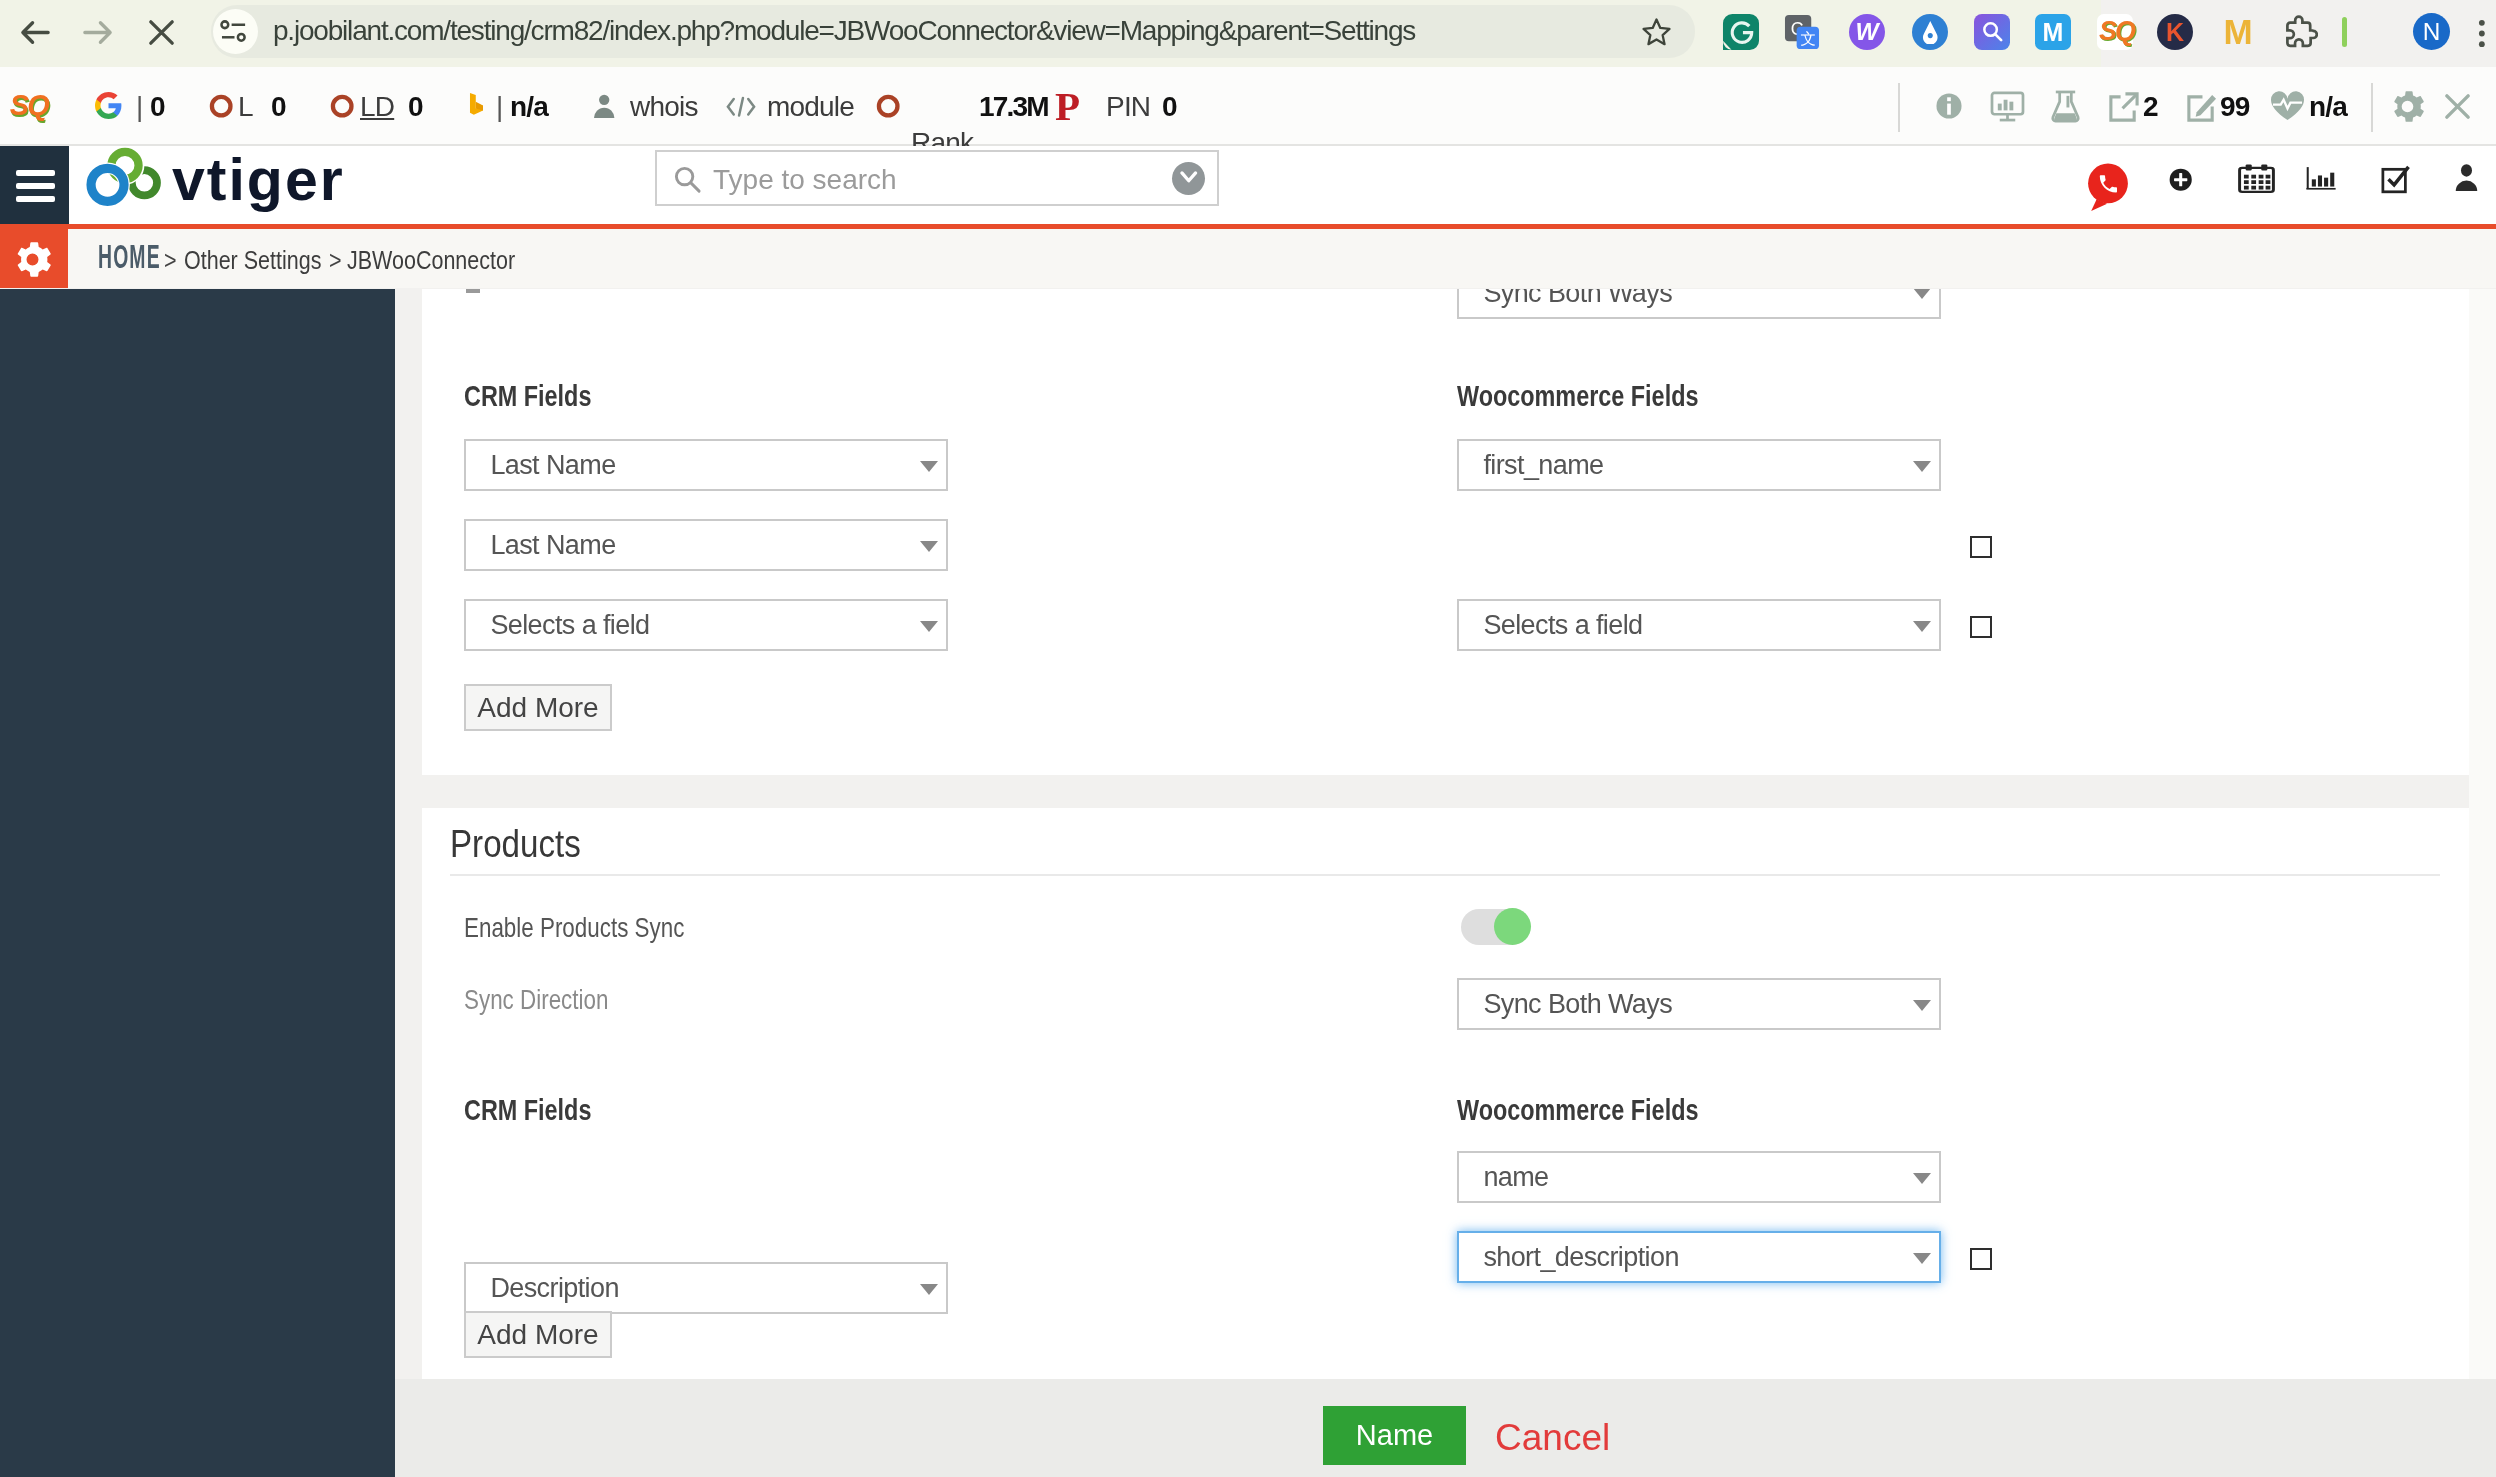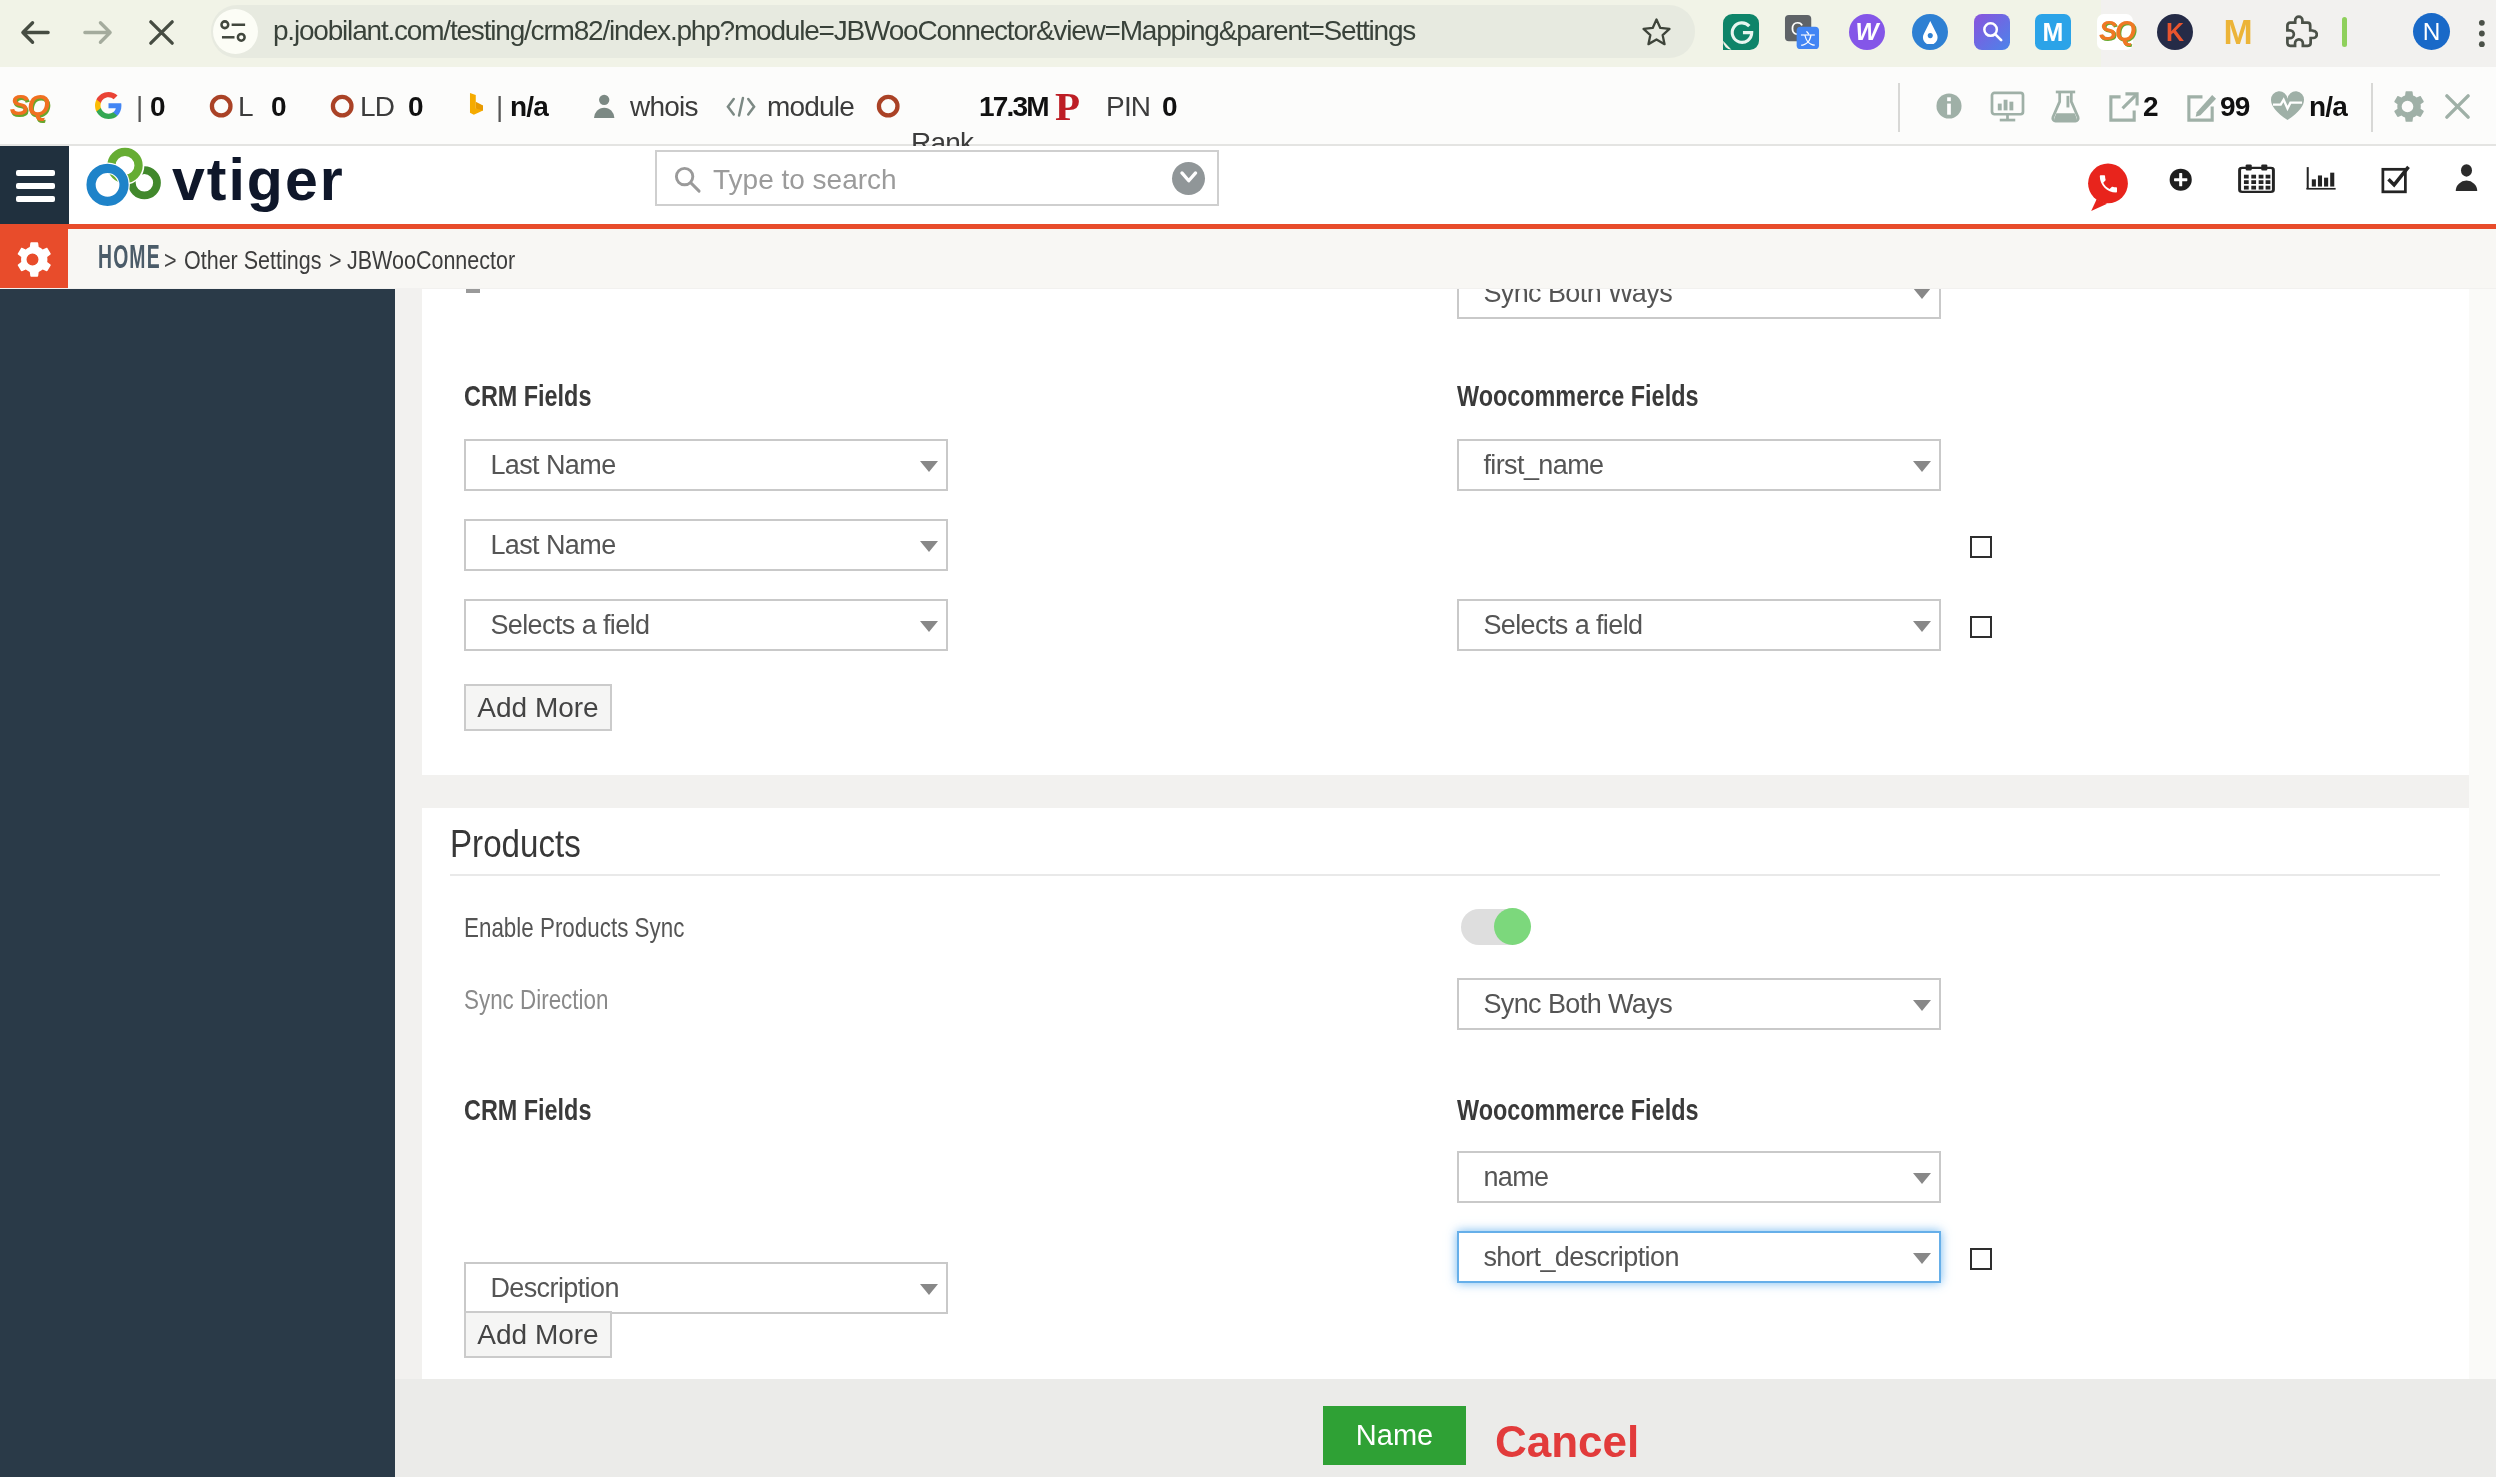--- a/index.html
+++ b/index.html
@@ -39,21 +39,21 @@
   #panel2 { top:808px; height:571px; }
   #footer { left:395px; top:1379px; width:2102px; height:99px; background:#ebebe9; }
 
   .sel { position:absolute; width:484px; height:52px; background:#fff; border:2px solid #c9c9c9; font-size:27px; color:#555; line-height:48px; padding-left:24.4px; letter-spacing:-0.6px; white-space:nowrap; }
   .sel .arr { position:absolute; right:7.8px; top:19.5px; width:0; height:0; border-left:9.8px solid transparent; border-right:9.8px solid transparent; border-top:11.7px solid #888; }
   .lab { position:absolute; font-size:30px; font-weight:bold; color:#3a3a3a; transform:scaleX(0.78); transform-origin:0 0; }
   .ckb { position:absolute; width:21.5px; height:21.5px; border:2.9px solid #2e2e2e; background:#fff; }
   .addmore { position:absolute; width:148px; height:47px; background:#f5f5f4; border:2px solid #cbcbcb; font-size:28px; color:#444; text-align:center; line-height:43px; }
 
   #savebtn { left:1323px; top:1406px; width:143px; height:59px; background:#2fa135; color:#fff; font-size:29px; text-align:center; line-height:59px; }
-  #cancel { left:1495px; top:1417px; font-size:44px; color:#e23b3b;font-weight:bold; }
+  #cancel { left:1495px; top:1417px; font-size:37px; color:#e23b3b; }
 </style>
 </head>
 <body>
 
 <div class="abs" id="topbar">
   <svg class="abs" style="left:17.6px; top:14.6px;" width="35" height="35" viewBox="0 0 36 36">
       <path d="M31 18 H7 M15 8 L5 18 L15 28" fill="none" stroke="#464c42" stroke-width="3.4" stroke-linecap="round" stroke-linejoin="round"></path>
     </svg>
   <svg class="abs" style="left:80px; top:14.6px;" width="35" height="35" viewBox="0 0 36 36">
       <path d="M5 18 H29 M21 8 L31 18 L21 28" fill="none" stroke="#a4ab9d" stroke-width="3.4" stroke-linecap="round" stroke-linejoin="round"></path>
@@ -127,21 +127,21 @@
   <div class="abs seotxt" style="left:136px; color:#555;">|</div>
   <div class="abs seotxt seobold" style="left:150px;">0</div>
   <svg class="abs" style="left:209px; top:27px;" width="24.4" height="24.4" viewBox="0 0 25 25">
       <circle cx="12.5" cy="12.5" r="9.5" fill="none" stroke="#aa4226" stroke-width="4.4"></circle>
     </svg>
   <div class="abs seotxt" style="left:238px;">L</div>
   <div class="abs seotxt seobold" style="left:271px;">0</div>
   <svg class="abs" style="left:330px; top:27px;" width="24.4" height="24.4" viewBox="0 0 25 25">
       <circle cx="12.5" cy="12.5" r="9.5" fill="none" stroke="#aa4226" stroke-width="4.4"></circle>
     </svg>
-  <div class="abs seotxt" style="left:360px;">LD</div>
+  <div class="abs seotxt" style="left:360px;text-decoration:underline;">LD</div>
   <div class="abs seotxt seobold" style="left:408px;">0</div>
   <svg class="abs" style="left:466px; top:25px;" width="23.4" height="27" viewBox="0 0 24 28">
       <path d="M4 1 L10 3.2 V17.2 L17.5 14 V19.2 L8 23.5 L4 21.4 Z" fill="#f5ab00"></path>
       <path d="M10 10 L17.5 14 V19.2 L10 17.2 Z" fill="#e89a00"></path>
     </svg>
   <div class="abs seotxt" style="left:496px; color:#555;">|</div>
   <div class="abs seotxt seobold" style="left:510px;">n/a</div>
   <svg class="abs" style="left:593px; top:27px;" width="22.4" height="24.4" viewBox="0 0 23 25">
       <circle cx="11.5" cy="6" r="5.3" fill="#7c8984"></circle>
       <path d="M1 25 a10.5 11 0 0 1 21 0 z" fill="#7c8984"></path>

